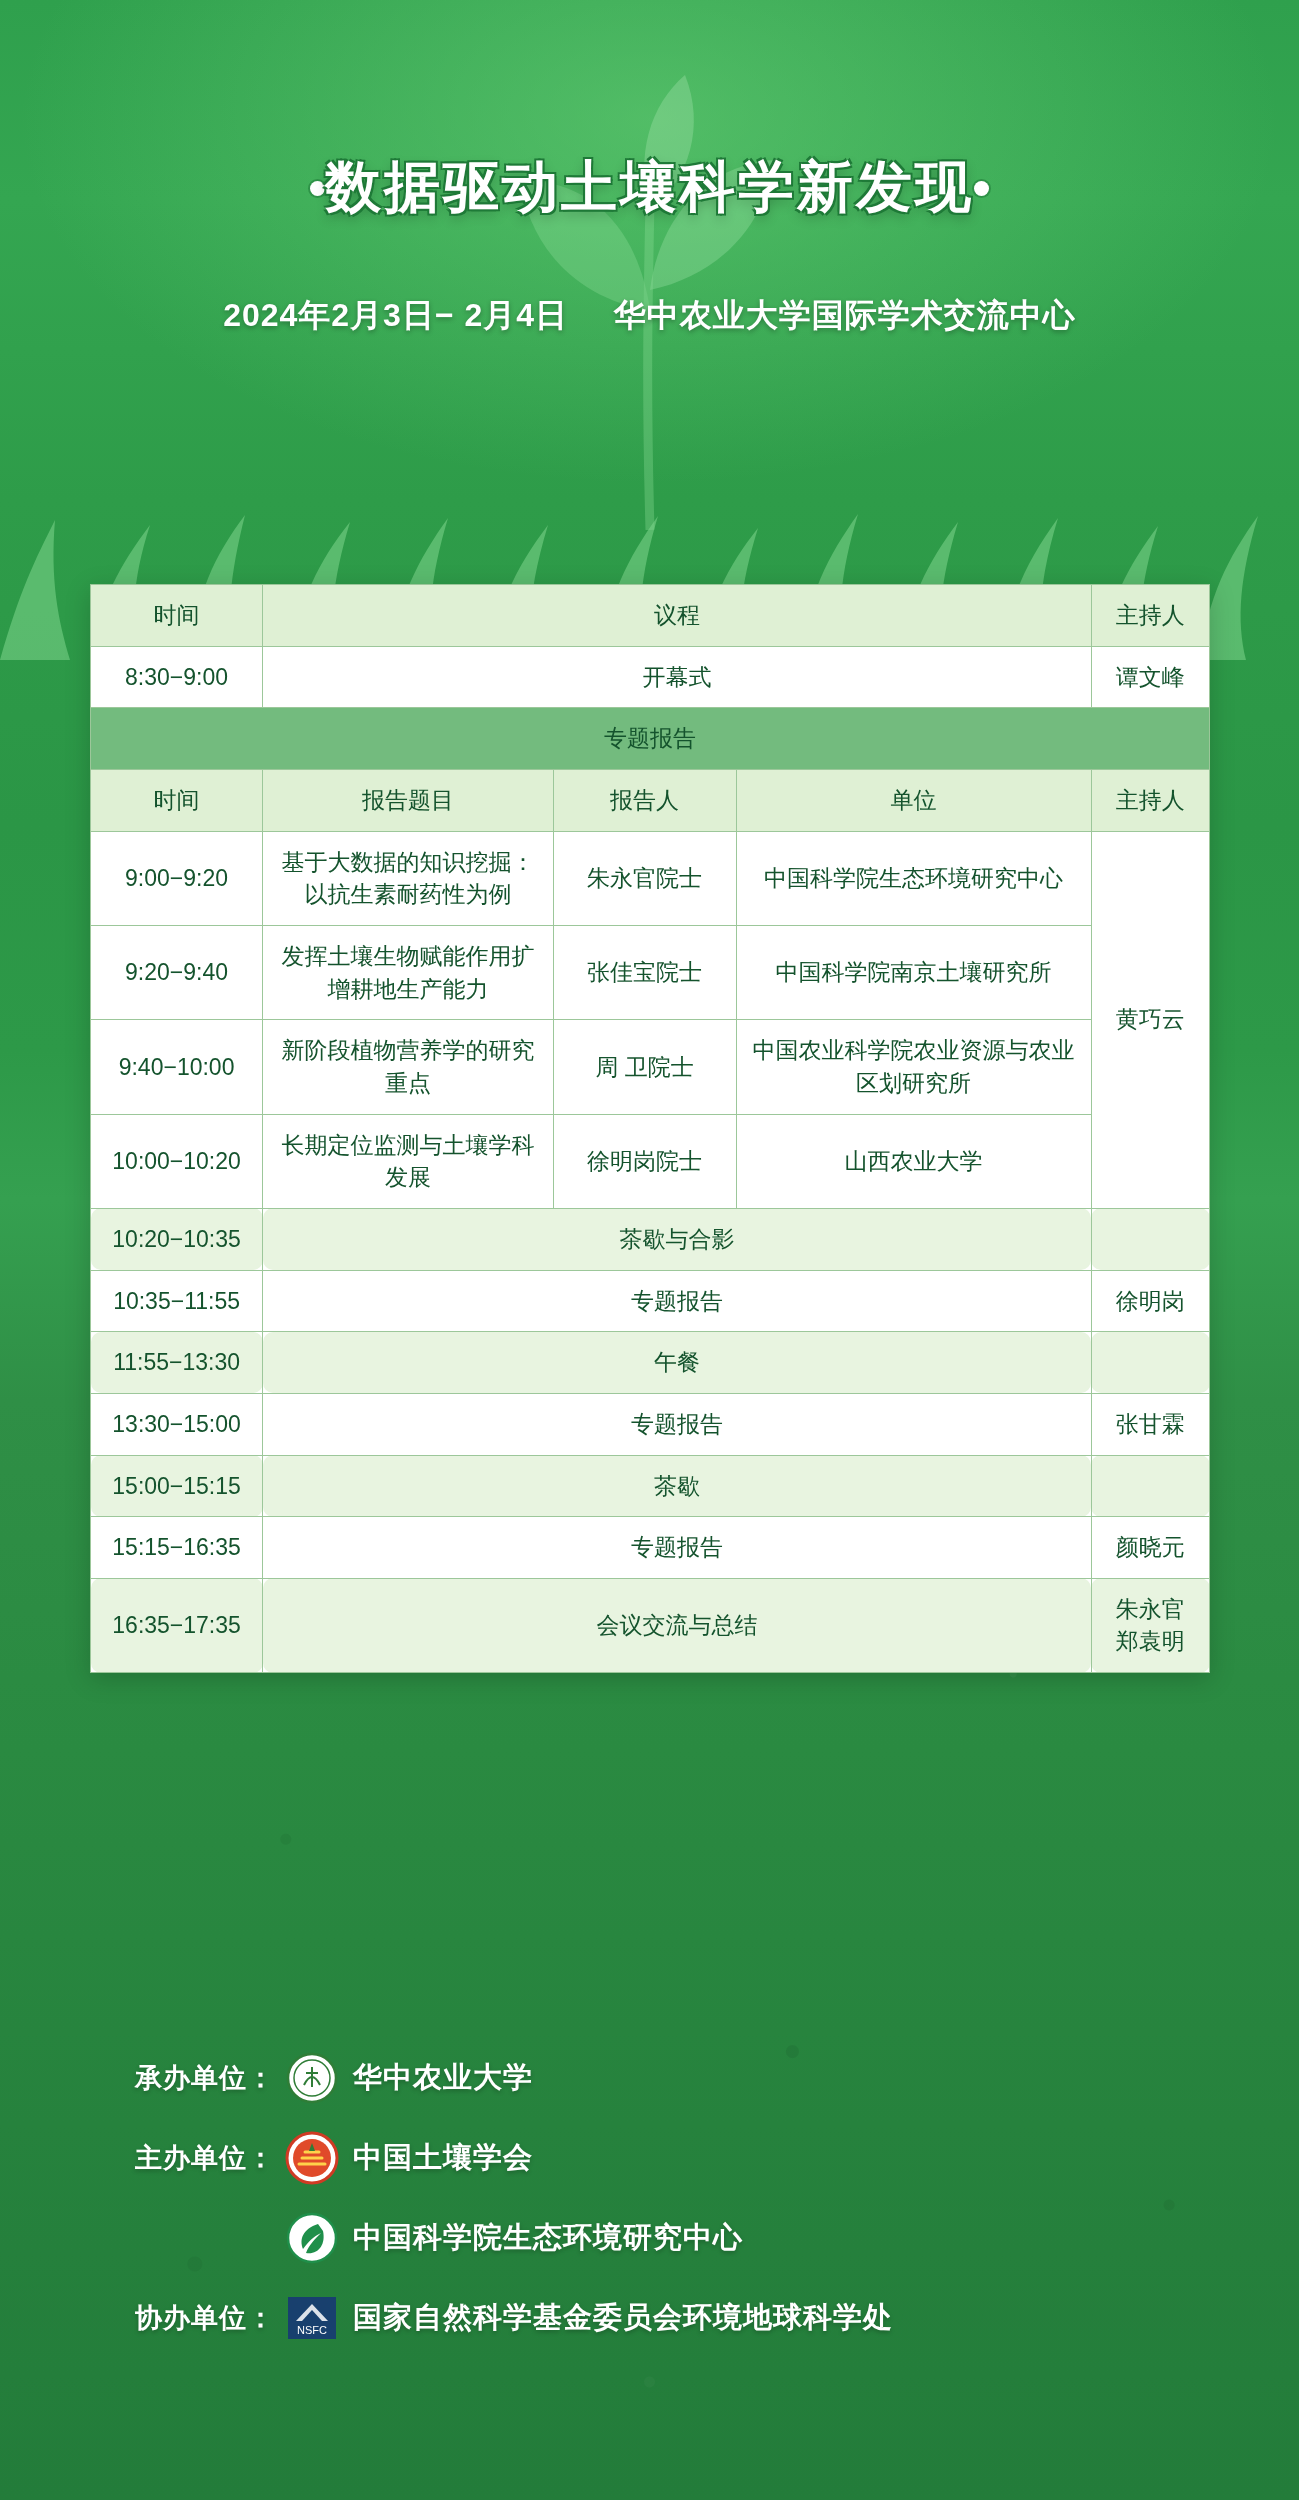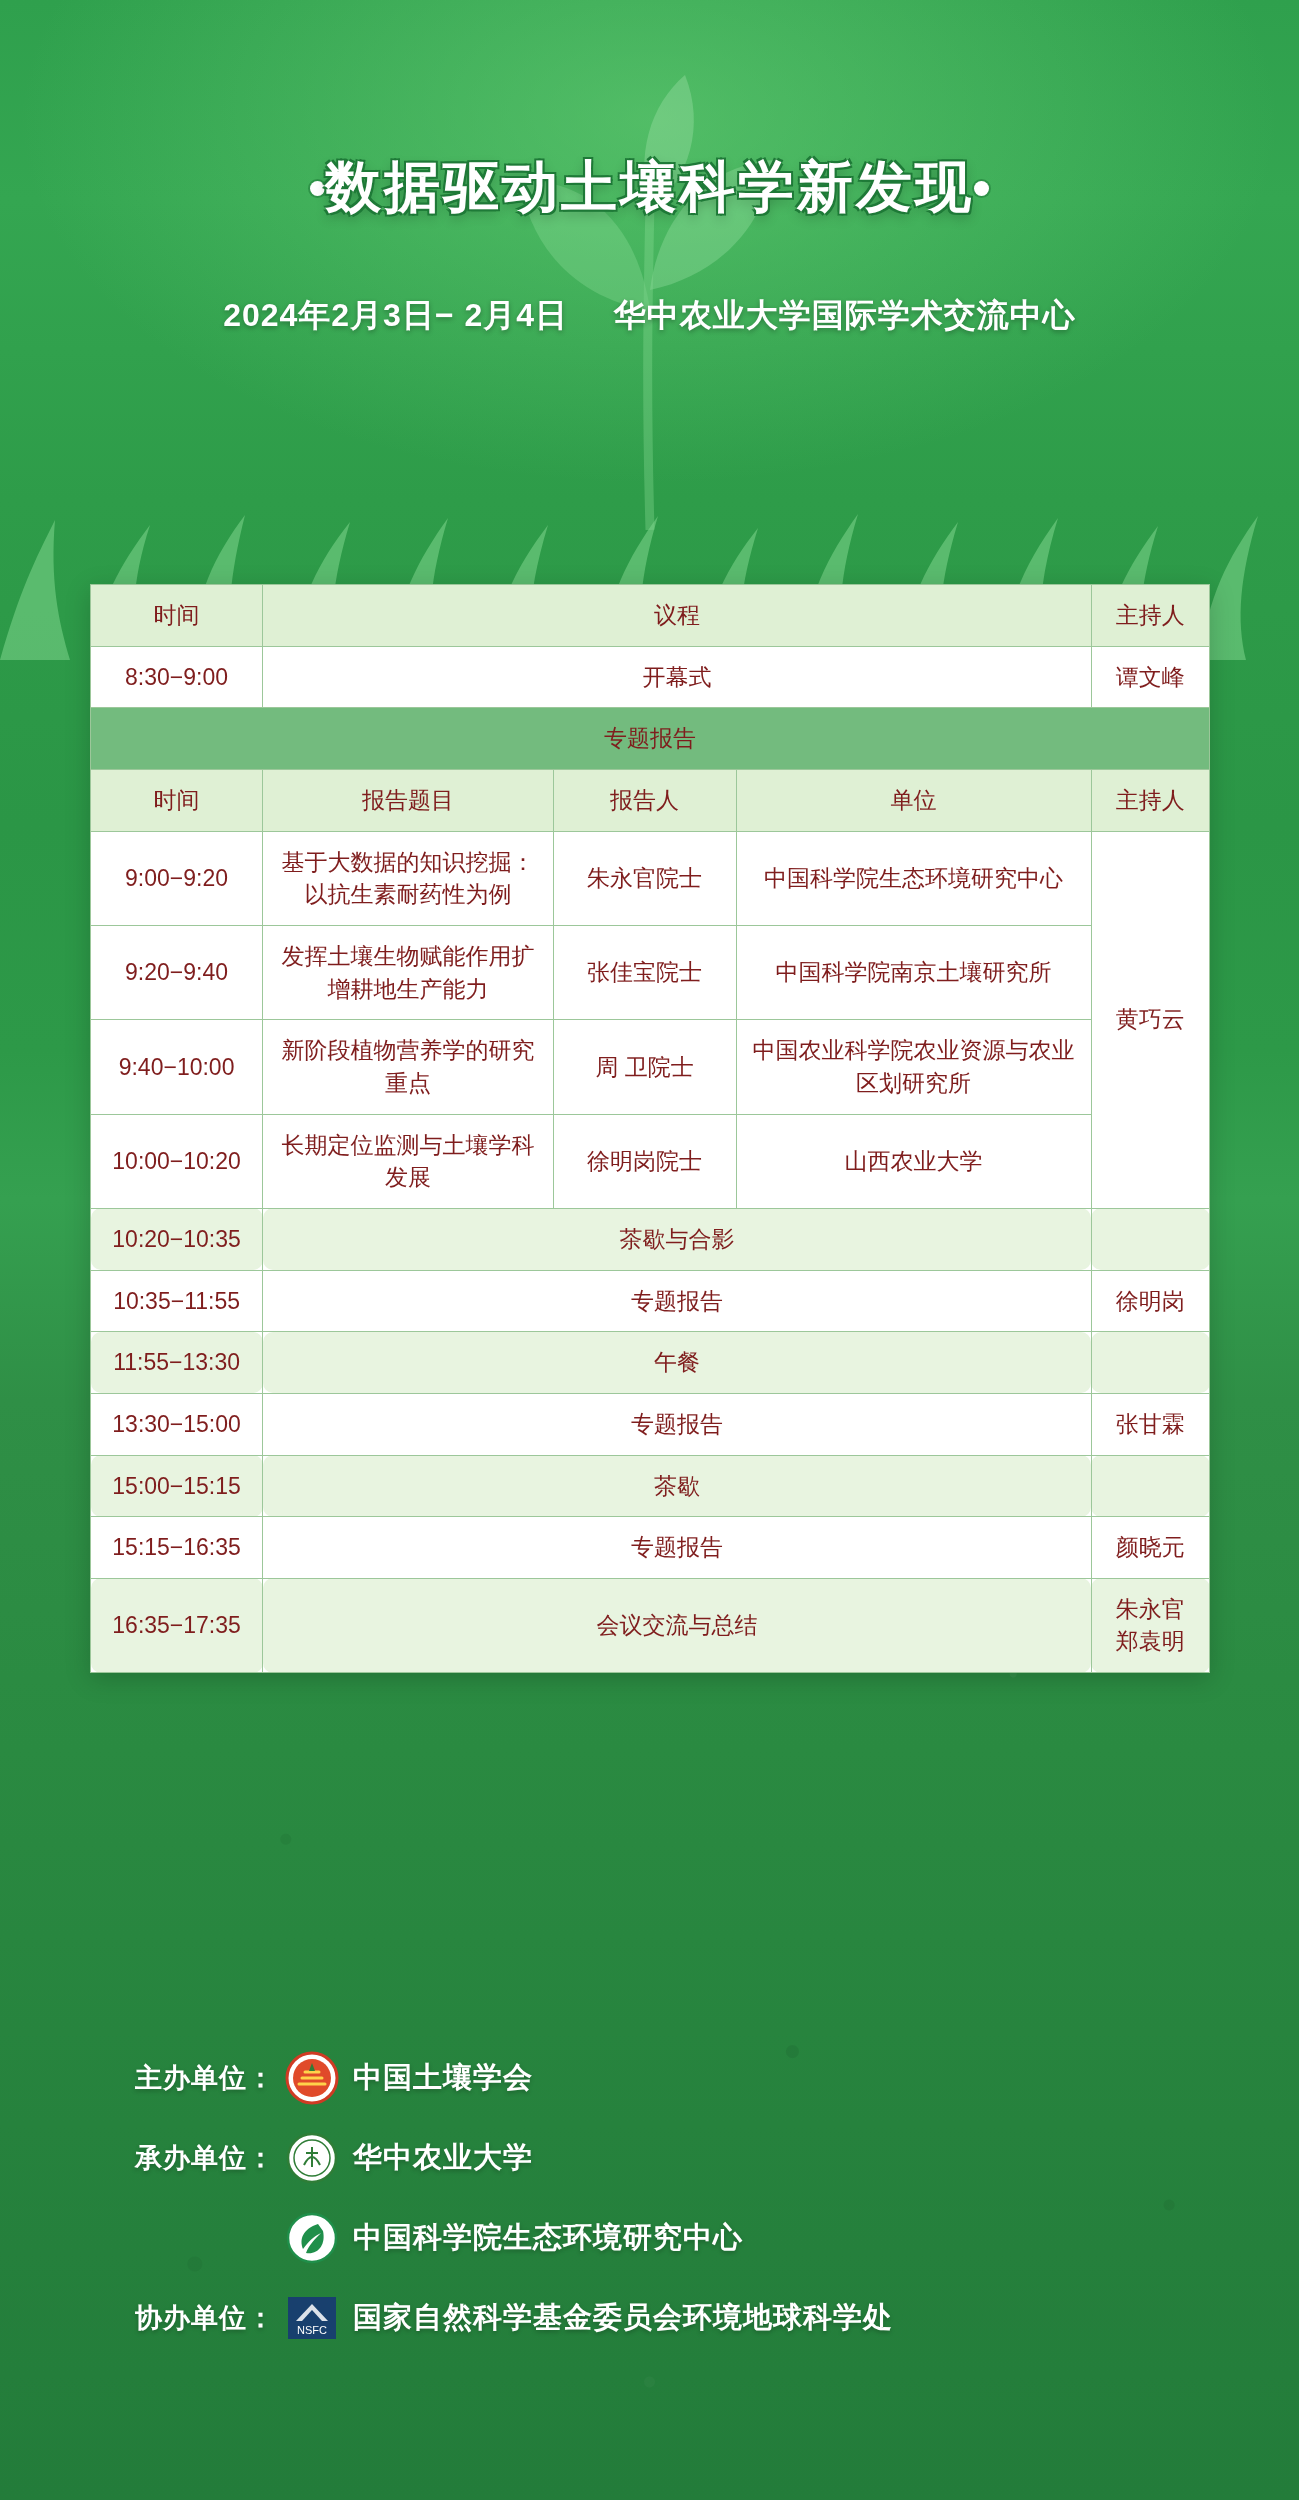--- a/index.html
+++ b/index.html
@@ -125,21 +125,21 @@
   table.agenda {
     width: 100%;
     border-collapse: collapse;
     background: #ffffff;
     table-layout: fixed;
     box-shadow: 0 6px 24px rgba(0,0,0,0.18);
   }
   table.agenda td, table.agenda th {
     border: 1px solid #9cc79a;
     font-size: 23px;
-    color: #7f1d1d;
+    color: #14532d;
     padding: 14px 10px;
     text-align: center;
     vertical-align: middle;
     font-weight: 400;
     line-height: 1.42;
   }
   th.hdr {
     background: #dff0d4;
     font-weight: 700;
     font-size: 24px;
@@ -339,43 +339,43 @@
           <td class="shade" style="white-space:pre-line">朱永官
 郑袁明</td>
         </tr>
       </tbody>
     </table>
   </div>
 
   <div class="sponsors">
 
     <div class="sp-row">
+      <div class="sp-label">承办单位：</div>
+      <div class="sp-logo">
+        <svg viewBox="0 0 54 54" width="54" height="54">
+          <circle cx="27" cy="27" r="24" fill="#ffffff" stroke="#2f7d37" stroke-width="2.5"></circle>
+          <circle cx="27" cy="27" r="18" fill="none" stroke="#2f7d37" stroke-width="1.5"></circle>
+          <path d="M19 34 q8 -16 16 0" fill="none" stroke="#2f7d37" stroke-width="2"></path>
+          <path d="M27 16 v20 M21 22 h12" stroke="#2f7d37" stroke-width="2"></path>
+        </svg>
+      </div>
+      <div class="sp-name">华中农业大学</div>
+    </div>
+
+    <div class="sp-row">
       <div class="sp-label">主办单位：</div>
       <div class="sp-logo">
         <svg viewBox="0 0 54 54" width="54" height="54">
           <circle cx="27" cy="27" r="25" fill="#ffffff" stroke="#cf3b24" stroke-width="3"></circle>
           <circle cx="27" cy="27" r="19" fill="#e04a2a"></circle>
           <path d="M14 33 h26 M17 27 h20 M20 21 h14" stroke="#ffd24a" stroke-width="3" stroke-linecap="round"></path>
           <path d="M27 12 L30 20 L24 20 Z" fill="#2f7d37"></path>
         </svg>
       </div>
       <div class="sp-name">中国土壤学会</div>
-    </div>
-
-    <div class="sp-row">
-      <div class="sp-label">承办单位：</div>
-      <div class="sp-logo">
-        <svg viewBox="0 0 54 54" width="54" height="54">
-          <circle cx="27" cy="27" r="24" fill="#ffffff" stroke="#2f7d37" stroke-width="2.5"></circle>
-          <circle cx="27" cy="27" r="18" fill="none" stroke="#2f7d37" stroke-width="1.5"></circle>
-          <path d="M19 34 q8 -16 16 0" fill="none" stroke="#2f7d37" stroke-width="2"></path>
-          <path d="M27 16 v20 M21 22 h12" stroke="#2f7d37" stroke-width="2"></path>
-        </svg>
-      </div>
-      <div class="sp-name">华中农业大学</div>
     </div>
 
     <div class="sp-row sp-indent">
       <div class="sp-label"></div>
       <div class="sp-logo">
         <svg viewBox="0 0 54 54" width="54" height="54">
           <circle cx="27" cy="27" r="24" fill="#ffffff" stroke="#1f8f4a" stroke-width="2.5"></circle>
           <path d="M33 13 C18 18 14 28 18 38 C24 30 28 26 36 22 C30 28 24 34 21 42 C33 44 41 34 38 20 Z" fill="#1f8f4a"></path>
         </svg>
       </div>

